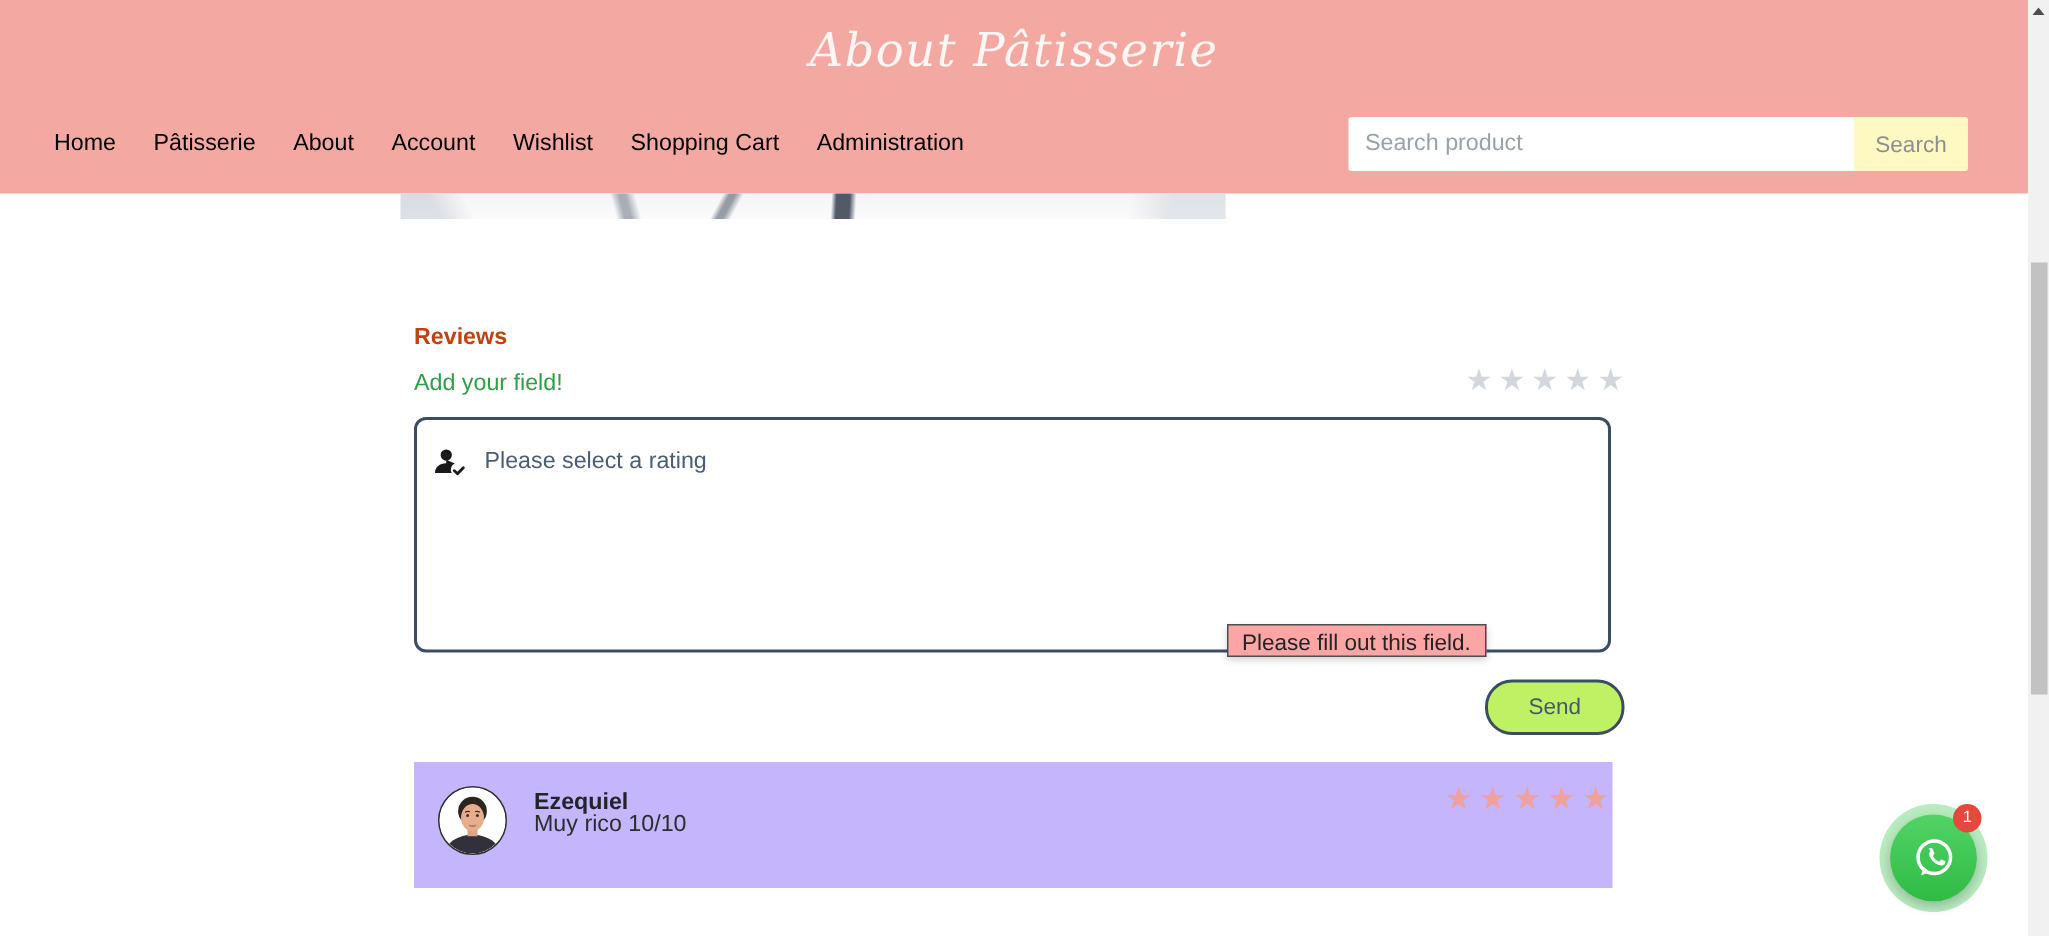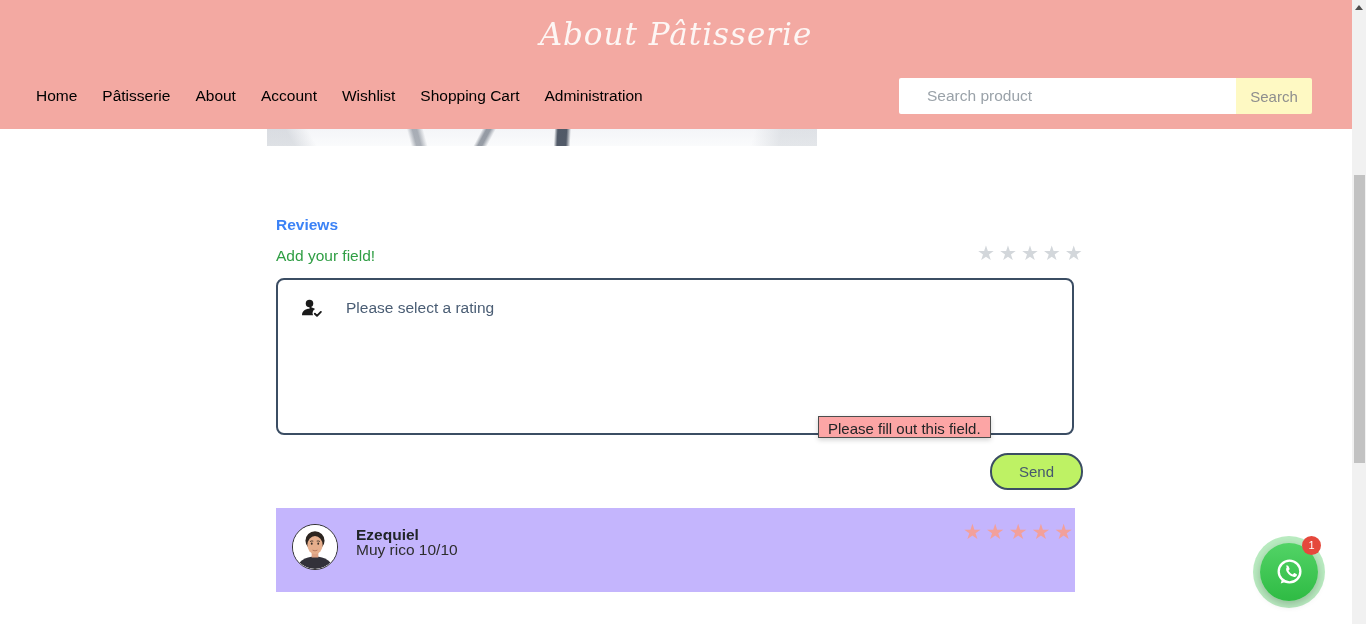--- a/index.html
+++ b/index.html
@@ -9,49 +9,49 @@
 
   
   .header { position:absolute; left:0; top:0; width:1352px; height:129px; background:#f3a9a2; }
   .brand { position:absolute; left:0; top:16px; width:1352px; text-align:center;
            font-family:"DejaVu Serif", serif; font-style:italic; font-size:31px;
            color:#fdf6f4; letter-spacing:1px; cursor:pointer; }
   .nav { position:absolute; left:36px; top:87px; display:flex; gap:25px; }
   .nav-item { color:#000000; font-size:15.5px; cursor:pointer; white-space:nowrap; }
   .search-wrap { position:absolute; left:899px; top:78px; display:flex; }
   .search-input { width:337px; height:36px; border:none; outline:none; background:#ffffff;
-                  padding:0 28px; font-size:15.5px; color:#3c4043; border-radius:2px 0 0 2px; }
+                  padding:0 11px; font-size:15.5px; color:#3c4043; border-radius:2px 0 0 2px; }
   .search-input::placeholder { color:#9aa2a9; }
   .search-btn { width:76px; height:36px; border:none; background:#fef9c3; color:#8e8e8e;
                 font-size:15px; cursor:pointer; border-radius:0 2px 2px 0; }
 
   
   .marble { position:absolute; left:267px; top:129px; width:550px; height:17px;
     background:
       linear-gradient(75deg,  transparent 26%, rgba(75,85,100,.45) 27%, rgba(75,85,100,.45) 27.8%, transparent 29%),
       linear-gradient(118deg, transparent 38.5%, rgba(70,80,95,.55) 39.3%, rgba(70,80,95,.55) 40%, transparent 41%),
       linear-gradient(93deg,  transparent 52.2%, rgba(52,62,78,.85) 52.8%, rgba(52,62,78,.85) 54.4%, transparent 55.2%),
       linear-gradient(60deg,  rgba(148,156,168,.28) 0 5%, transparent 9%),
       linear-gradient(284deg, rgba(160,168,178,.25) 0 7%, transparent 12%),
       linear-gradient(0deg, #fafbfc, #f4f5f8);
   }
 
   
   .section-title { position:absolute; left:276px; top:216px; font-size:15.5px;
-                   font-weight:bold; color:#3b82f6; }
+                   font-weight:bold; color:#c2410c; }
   .add-review { position:absolute; left:276px; top:247px; font-size:15.5px; color:#2f9e44; }
 
   .stars { letter-spacing:4px; white-space:nowrap; }
   .star::before { content:"\2605"; }
   .stars-gray { position:absolute; left:977px; top:241px; font-size:20px; color:#d3d7db; cursor:pointer; }
   .stars-pink { position:absolute; left:687px; top:12px; font-size:21px; color:#f2a09b; }
 
   .review-form-box { position:absolute; left:276px; top:278px; width:798px; height:157px;
                      background:#ffffff; border:2px solid #3b4d63; border-radius:8px; cursor:text; }
-  .rating-row { position:absolute; left:24px; top:18px; display:flex; align-items:center; gap:24px; }
+  .rating-row { position:absolute; left:12px; top:18px; display:flex; align-items:center; gap:13px; }
   .person-check-icon { width:20px; height:20px; display:inline-block; }
   .rating-placeholder { font-size:15.5px; color:#4a5d74; }
 
   .tooltip { position:absolute; left:818px; top:416px; background:#fca5a5;
              border:1px solid #4d4d4d; color:#222426; font-size:15px; padding:3px 9px 0;
              box-shadow:0 2px 5px rgba(0,0,0,.18); white-space:nowrap; }
 
   .send-btn { position:absolute; left:990px; top:453px; width:93px; height:37px;
               background:#bef264; border:2px solid #3b4d63; border-radius:18px;
               color:#46586e; font-size:15px; cursor:pointer; font-family:inherit; }

